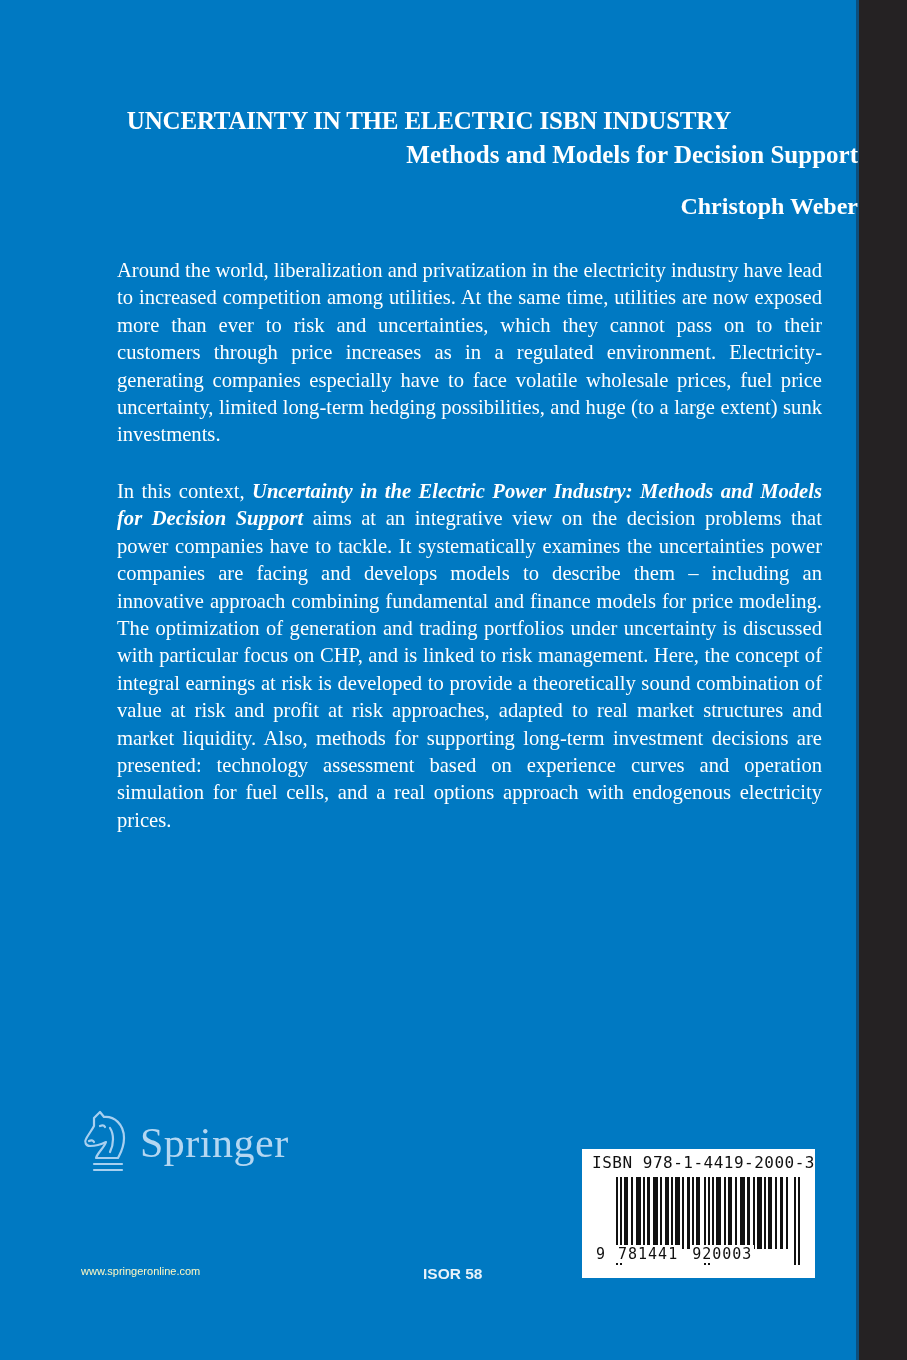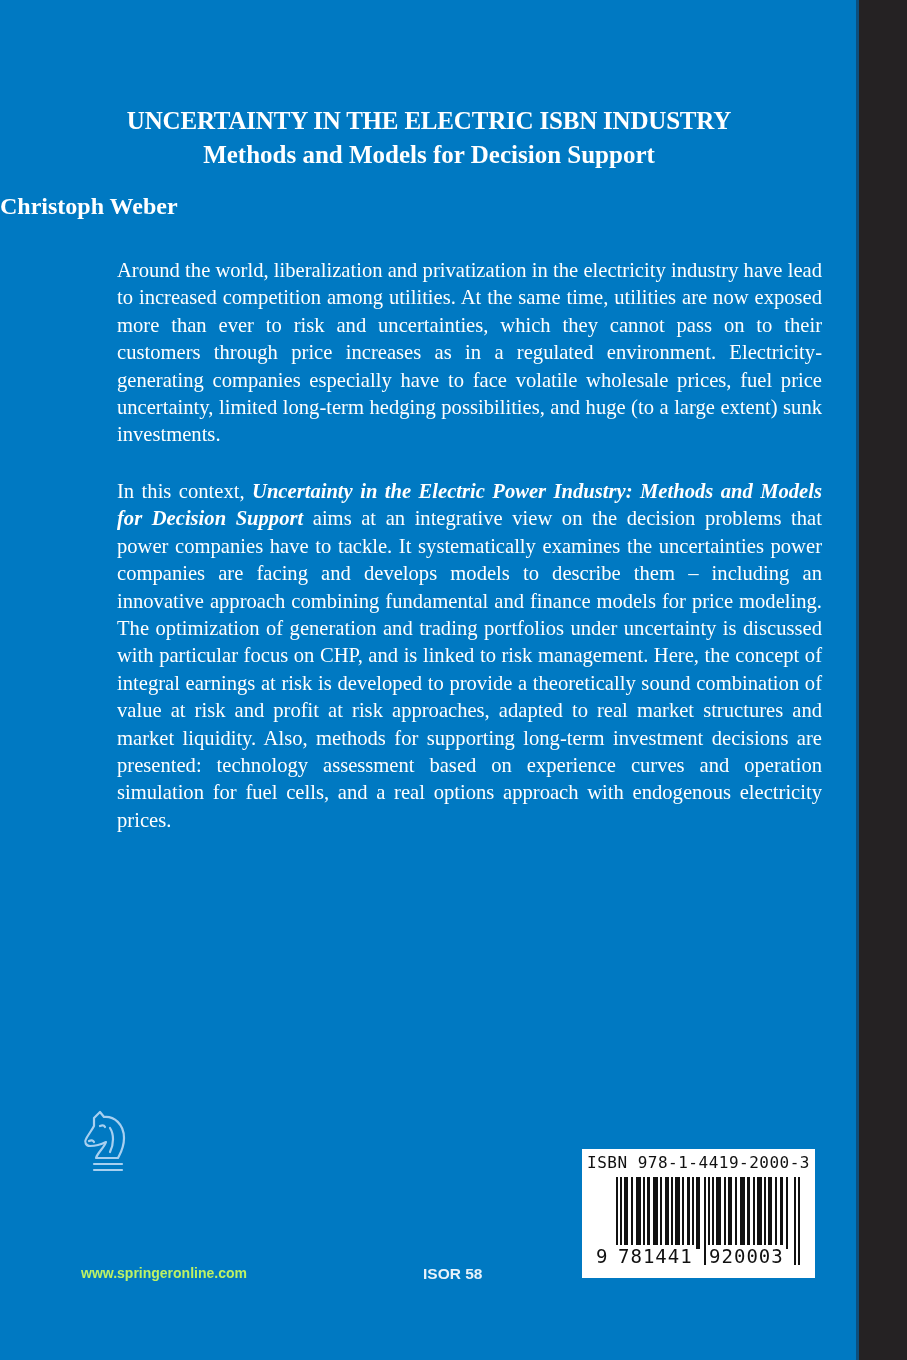--- a/index.html
+++ b/index.html
@@ -17,25 +17,25 @@
     position: absolute; top: 0; left: 856px; width: 3px; height: 1360px;
     background: #0d4f7e;
   }
   .title {
     position: absolute; left: 0; width: 858px; top: 104px;
     text-align: center; font-weight: bold; font-size: 25px; line-height: 33px;
     letter-spacing: -0.2px;
   }
   .subtitle {
     position: absolute; left: 0; width: 858px; top: 138px;
-    text-align: center; font-weight: bold; font-size: 25px; line-height: 33px;
+    text-align: right; font-weight: bold; font-size: 25px; line-height: 33px;
   }
   .author {
     position: absolute; left: 0; width: 858px; top: 190px;
-    text-align: left; font-weight: bold; font-size: 24px; line-height: 33px;
+    text-align: right; font-weight: bold; font-size: 24px; line-height: 33px;
   }
   .para {
     position: absolute; left: 85px; width: 705px;
     font-size: 20.6px; line-height: 27.4px; text-align: justify;
     hyphens: manual;
     margin-left: 32px;
   }
   .p1 { top: 257px; }
   .p2 { top: 478px; }
   .para em { font-style: italic; font-weight: bold; }
@@ -44,42 +44,42 @@
     display: flex; align-items: center; color: #a8d0f0;
   }
   .logo svg { width: 56px; height: 66px; }
   .logo-text {
     font-size: 42px; margin-left: 4px; color: #b4d7f2; line-height: 1;
     letter-spacing: 0.5px;
   }
   .footer-url {
     position: absolute; left: 81px; top: 1265px;
     font-family: "Liberation Sans", "DejaVu Sans", sans-serif;
-    font-weight: bold; font-size: 14px; color: #bef264;
+    font-weight: normal; font-size: 11px; color: #fef9c3;
   }
   .footer-code {
     position: absolute; left: 423px; top: 1265px;
     font-family: "Liberation Sans", "DejaVu Sans", sans-serif;
     font-weight: bold; font-size: 15.5px; color: #e8f2fa;
   }
   .barcode-box {
     position: absolute; left: 582px; top: 1149px; width: 233px; height: 129px;
     background: #ffffff; color: #111;
     font-family: "DejaVu Sans Mono", "Liberation Mono", monospace;
   }
   .isbn-label {
-    position: absolute; left: 0; width: 233px; top: 4px; text-align: center;
+    position: absolute; left: 0; width: 233px; top: 4px; text-align: right;
     font-size: 16px; letter-spacing: 0.5px;
   }
   .bars {
     position: absolute; left: 34px; top: 28px; width: 184px; height: 88px;
   }
   .bar-digits {
     position: absolute; left: 14px; top: 96px; width: 210px;
-    font-size: 19px; letter-spacing: 1px; background: transparent;
+    font-size: 15px; letter-spacing: 1px; background: transparent;
   }
   .bar-digits .lead { display: inline-block; width: 20px; }
   .bar-digits .grp { display: inline-block; background: #fff; padding: 0 2px; }
 </style>
 </head>
 <body>
 
 <div class="spine"></div>
 <div class="spine-edge"></div>
 
@@ -94,20 +94,21 @@
   <span>
     <svg viewBox="0 0 56 66" fill="none" stroke="#a8d0f0" stroke-width="2.2" stroke-linejoin="round" stroke-linecap="round">
       <path d="M14 10 L20 4 L24 9 C34 8 44 16 44 30 C44 40 40 46 38 50 L16 50 C18 44 24 40 26 34 C22 36 16 38 10 38 C6 38 4 34 6 31 C8 27 12 22 14 18 Z"></path>
       <path d="M20 18 C22 17 24 17 25 19"></path>
       <path d="M9 33 C11 32 13 32 14 34"></path>
       <path d="M30 20 C34 26 34 36 30 44"></path>
       <line x1="14" y1="56" x2="42" y2="56"></line>
       <line x1="14" y1="62" x2="42" y2="62"></line>
     </svg>
   </span>
+  <span class="logo-text">Springer</span>
 </div>
 
 <div class="barcode-box">
   <div class="isbn-label">ISBN 978-1-4419-2000-3</div>
   <svg class="bars" viewBox="0 0 184 88" preserveAspectRatio="none">
     <g fill="#111">
       <rect x="0" y="0" width="2" height="88"></rect>
         <rect x="4" y="0" width="2" height="88"></rect>
       <rect x="8" y="0" width="4" height="72"></rect>
         <rect x="15" y="0" width="2" height="72"></rect>

